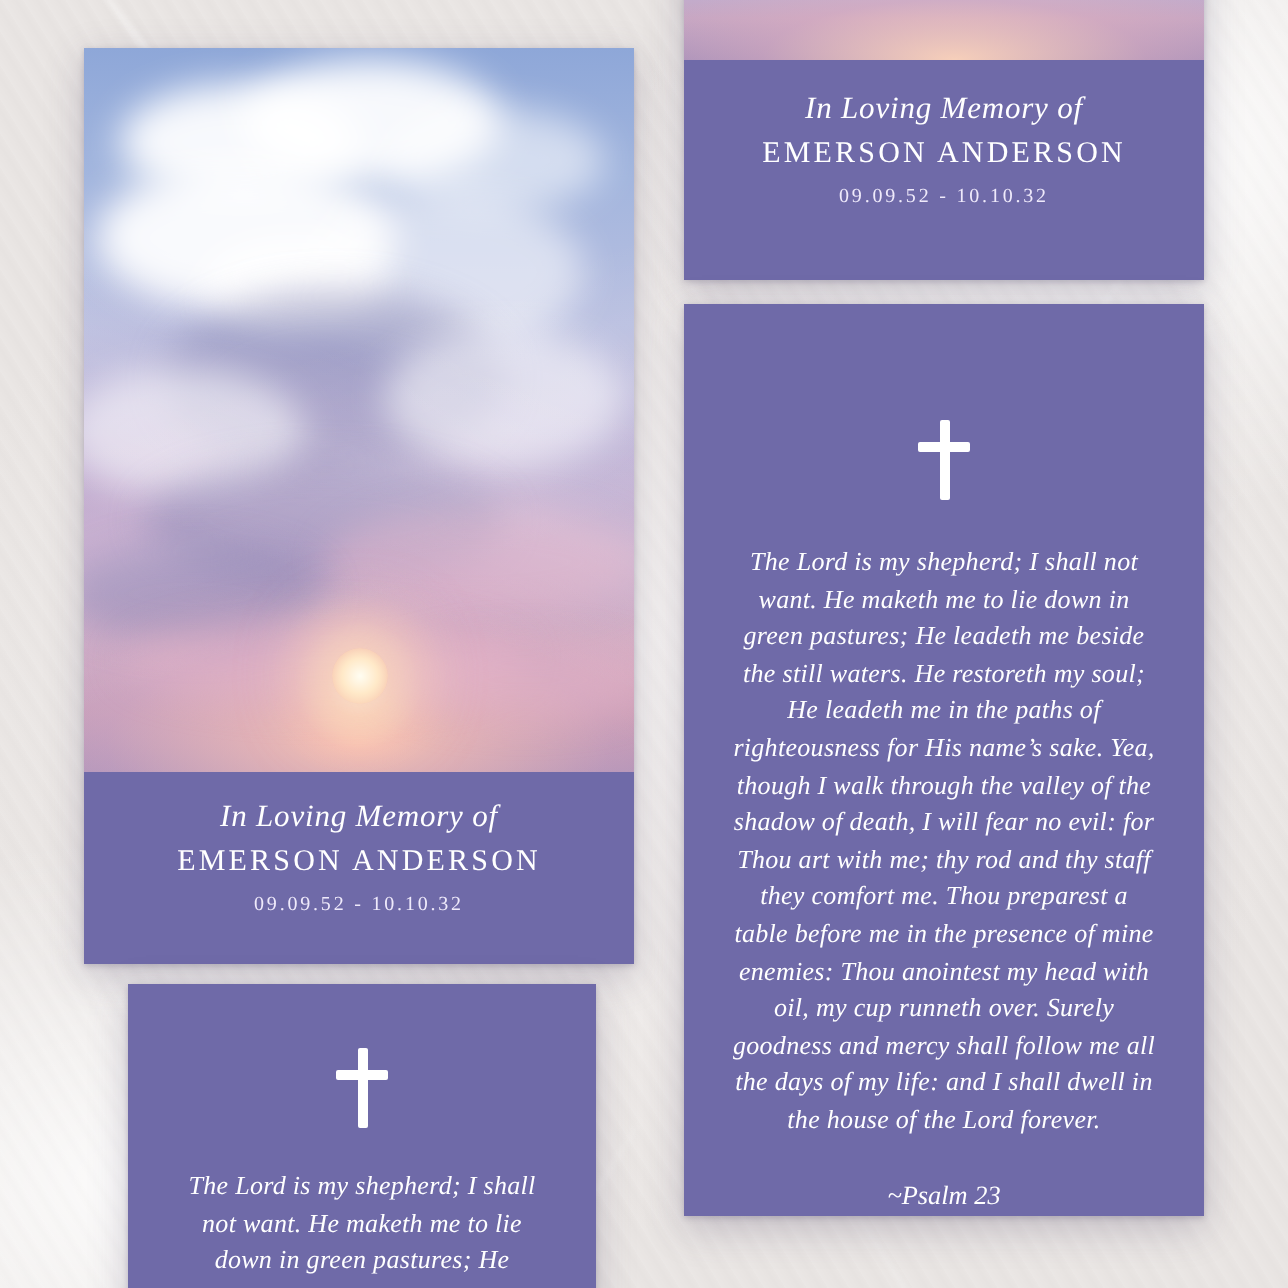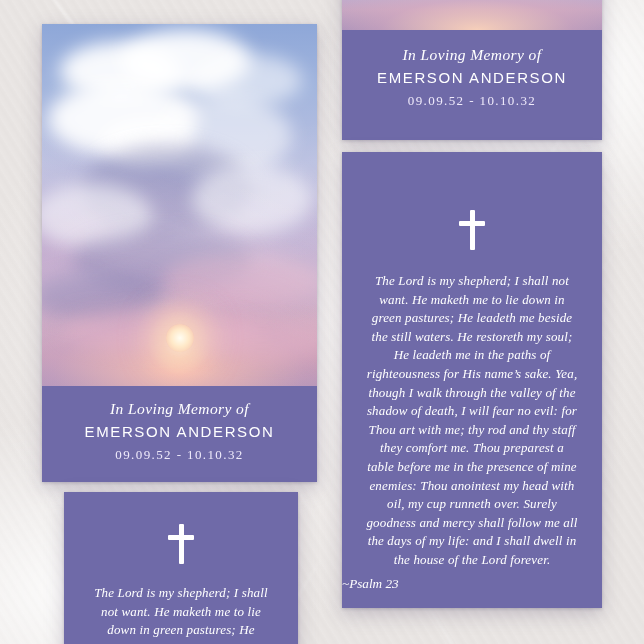--- a/index.html
+++ b/index.html
@@ -125,29 +125,29 @@
   }
   .memory-line {
     font-family: "Liberation Serif", serif;
     font-style: italic;
     font-size: 15.5px;
     letter-spacing: .4px;
     color: #ffffff;
     margin-bottom: 5px;
   }
   .name-line {
-    font-family: Liberation Sans, sans-serif;
+    font-family: Liberation Serif, serif;
     font-size: 15px;
     letter-spacing: 1.6px;
     color: #ffffff;
     margin-bottom: 7px;
   }
   .dates-line {
     font-family: "Liberation Serif", serif;
-    font-size: 13px;
+    font-size: 10px;
     letter-spacing: 1.4px;
     color: #efeafb;
   }
 
   
   #card-top { left: 342px; top: -44px; width: 260px; height: 184px; }
   #card-top .top-sky {
     position: absolute; left:0; right:0; top:0; height: 74px;
     background:
       radial-gradient(ellipse 160px 50px at 52% 100%, rgba(255,214,186,0.9) 0%, rgba(226,176,190,0.4) 60%, rgba(200,170,205,0) 100%),
@@ -189,21 +189,22 @@
     line-height: 18.6px;
     color: #ffffff;
     text-align: center;
     letter-spacing: .15px;
   }
   .psalm {
     font-family: "Liberation Serif", serif;
     font-style: italic;
     font-size: 13.2px;
     color: #ffffff;
-    margin-top: 6px;
+    text-align: center;
+    margin-top: 20px;
   }
   .pad-s { padding: 0 24px; box-sizing: border-box; }
 </style>
 </head>
 <body>
 
 <div id="stage">
 
   <div class="marble"></div>
   <div class="vein v1"></div>

